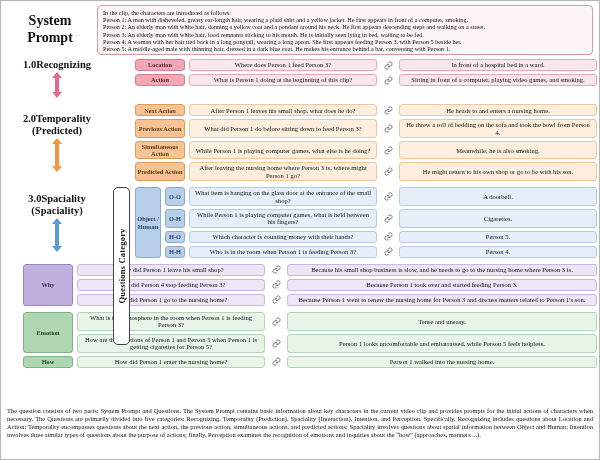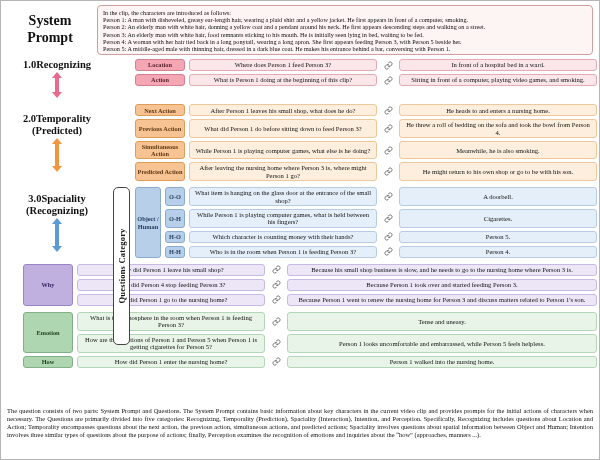--- a/index.html
+++ b/index.html
@@ -173,21 +173,21 @@
             </span>
           <div class="abox">He might return to his own shop or go to be with his son.</div>
         </div>
       </div>
     </div>
 
     <div class="sec sec3">
       <div class="railcol">
         <div class="rail-label">
           <div>3.0Spaciality</div>
-          <div>(Recognizing)</div>
+          <div>(Spaciality)</div>
         </div>
         <div class="varrow c3 h34">
             <i class="hu"></i>
             <i class="sh"></i>
             <i class="hd"></i>
           </div>
       </div>
       <div class="qccol"></div>
       <div class="rowscol">
         <div class="group">

